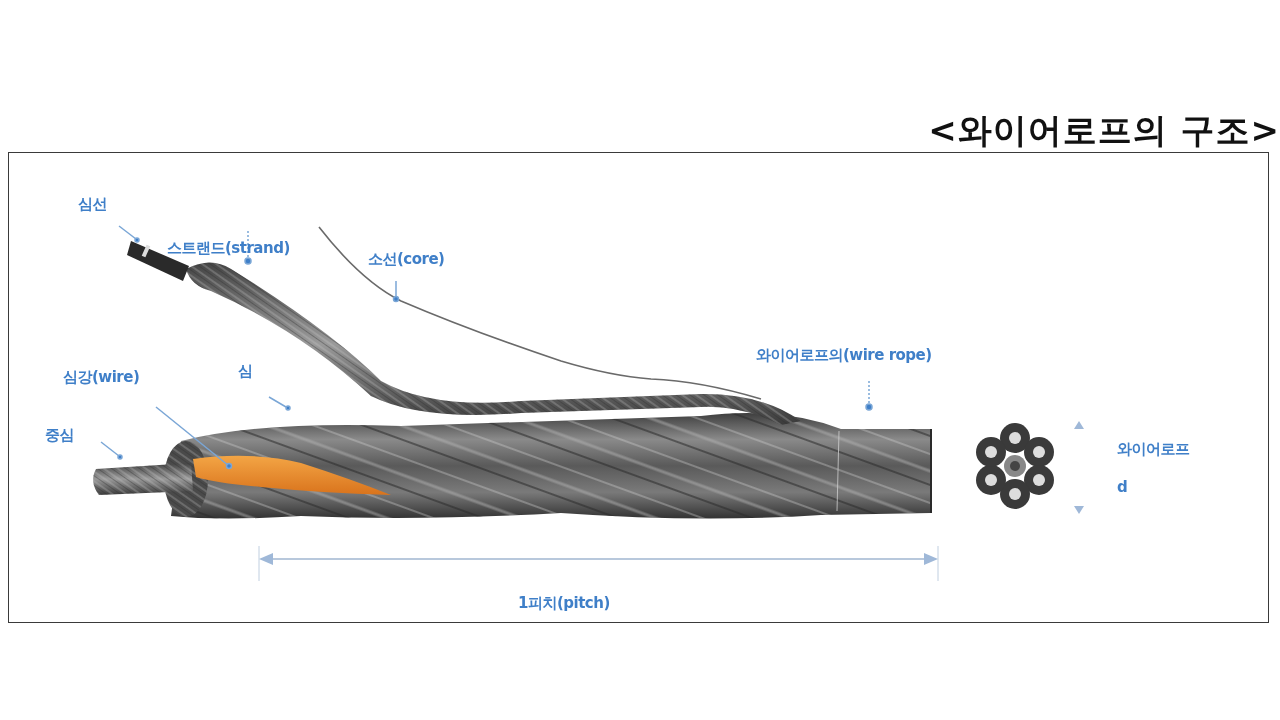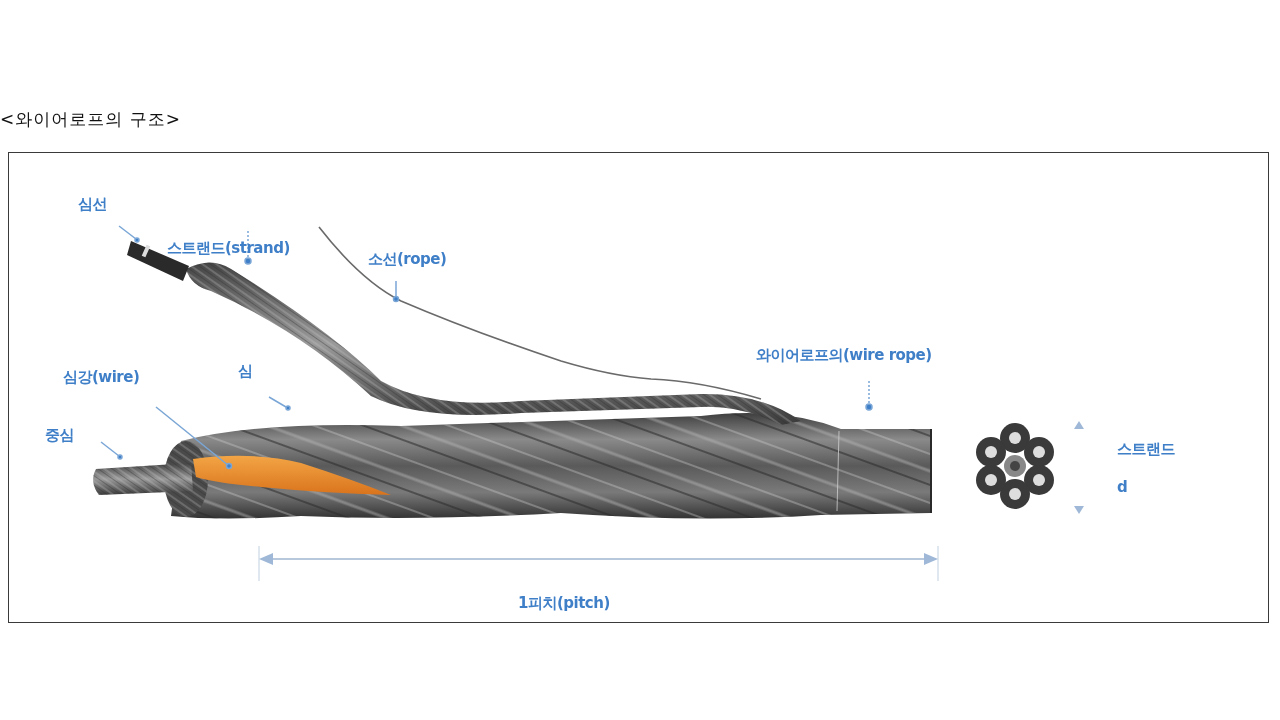--- a/index.html
+++ b/index.html
@@ -1,19 +1,19 @@
 <!DOCTYPE html>
 <html><head>
 <meta charset="utf-8">
 <style>
   html, body { margin: 0; padding: 0; background: #ffffff; }
   body { width: 1280px; height: 720px; position: relative; overflow: hidden;
          font-family: "DejaVu Sans", "Liberation Sans", sans-serif; }
-  .title { position: absolute; left: 0; width: 1280px; top: 108px; text-align: left;
-           font-size: 17px; color: #111; letter-spacing: 1px; }
+  .title { position: absolute; left: 0; width: 1280px; top: 108px; text-align: right;
+           font-size: 34px; color: #111; letter-spacing: 1px; font-weight: bold; }
   .frame { position: absolute; left: 8px; top: 152px; width: 1261px; height: 471px;
            border: 1.5px solid #3a3a3a; box-sizing: border-box; background: #fff; }
   .frame svg { position: absolute; left: -8px; top: -152px; }
   .lbl { position: absolute; color: #3f7fc8; font-weight: bold; font-size: 15px; white-space: nowrap;
          font-family: "DejaVu Sans", sans-serif; letter-spacing: -0.5px; }
 </style>
 </head>
 <body>
 
 <div class="title">&lt;와이어로프의 구조&gt;</div>
@@ -123,20 +123,20 @@
       <line x1="268" y1="396" x2="285" y2="406"></line>
         <circle cx="287" cy="407" r="2"></circle>
       <line x1="100" y1="441" x2="118" y2="455"></line>
         <circle cx="119" cy="456" r="2"></circle>
     </g>
   </svg>
 </div>
 
 <div class="lbl" style="left:78px; top:195px;">심선</div>
 <div class="lbl" style="left:167px; top:195px;margin-top:44px;">스트랜드(strand)</div>
-<div class="lbl" style="left:368px; top:250px;">소선(rope)</div>
+<div class="lbl" style="left:368px; top:250px;">소선(core)</div>
 <div class="lbl" style="left:63px; top:368px;">심강(wire)</div>
 <div class="lbl" style="left:238px; top:362px;">심</div>
 <div class="lbl" style="left:45px; top:426px;">중심</div>
 <div class="lbl" style="left:756px; top:346px;">와이어로프의(wire rope)</div>
-<div class="lbl" style="left:1117px; top:440px;">스트랜드</div>
+<div class="lbl" style="left:1117px; top:440px;">와이어로프</div>
 <div class="lbl" style="left:1117px; top:478px;">d</div>
 <div class="lbl" style="left:518px; top:570px;margin-top:24px;">1피치(pitch)</div>
 
 </body></html>

